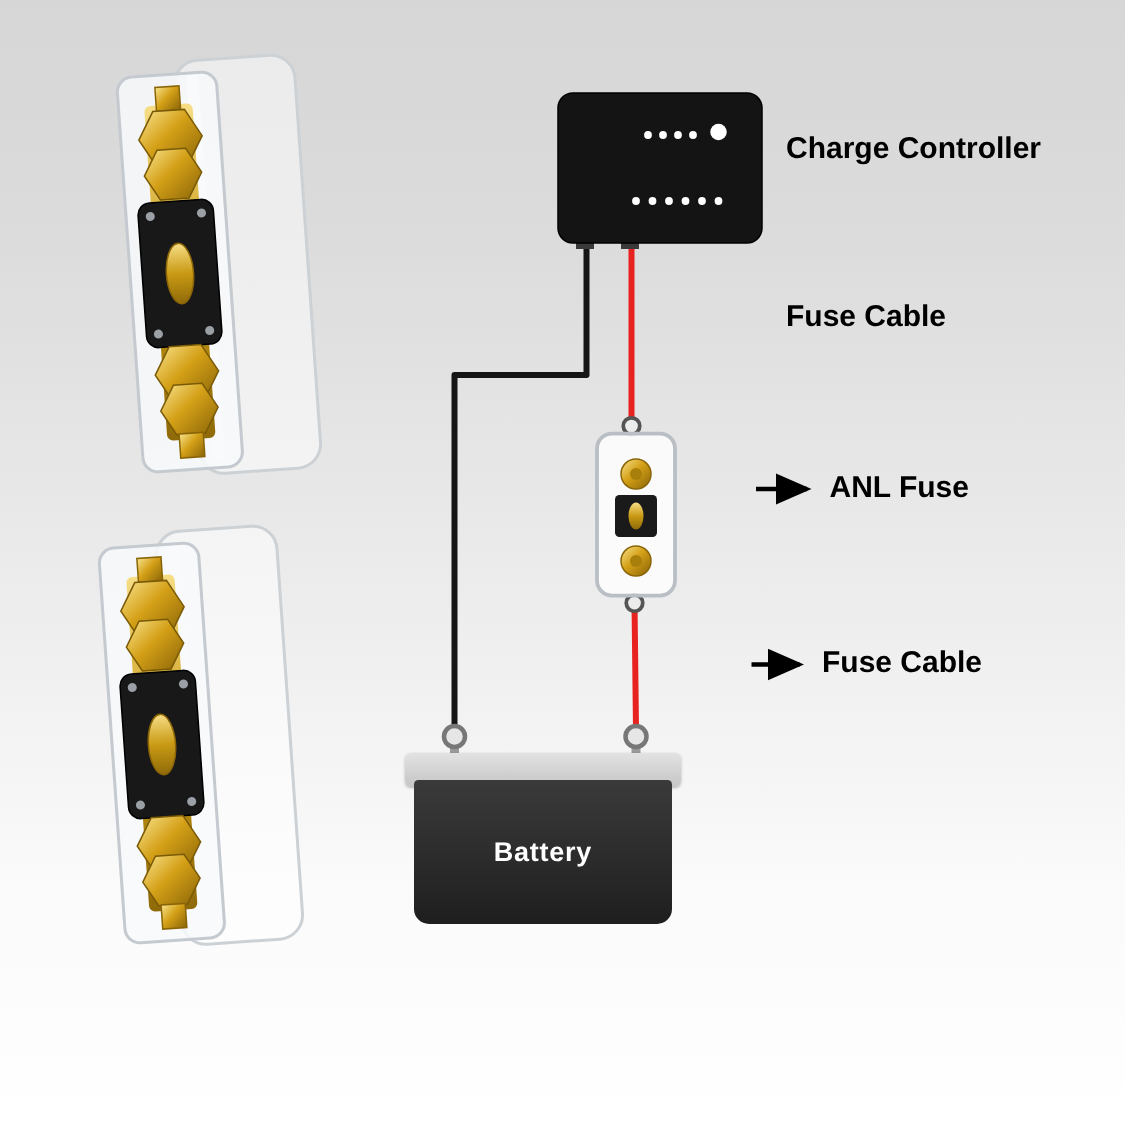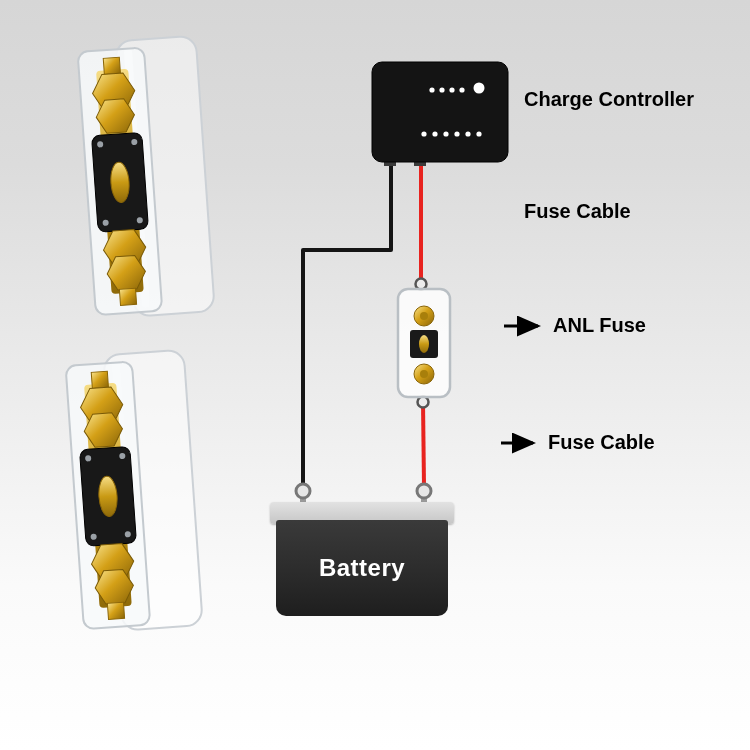--- a/index.html
+++ b/index.html
@@ -39,21 +39,21 @@
     border-radius:4px;
     box-shadow: 0 1px 2px rgba(0,0,0,0.25);
   }
   .battery-body {
     position:absolute; left:6px; top:18px; width:172px; height:96px;
     background: linear-gradient(180deg, #3a3a3a, var(--battery-body, #282828) 60%, #1e1e1e);
     border-radius: 3px 3px 10px 10px;
     display:flex; align-items:center; justify-content:center;
   }
   .battery-text {
-    color:#fff; font-weight:bold; font-size:24px; letter-spacing:0.5px;
+    color:#fff; font-weight:bold; font-size:18px; letter-spacing:0.5px;
   }
 </style>
 </head>
 <body>
 
 <div class="stage">
 
   <svg class="defs-svg" aria-hidden="true">
     <defs>
       <linearGradient id="goldGrad" x1="0" y1="0" x2="1" y2="1">

